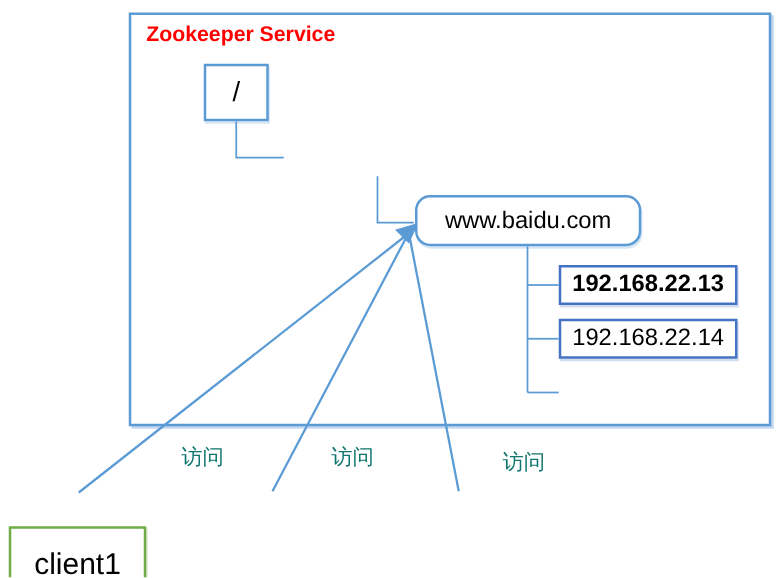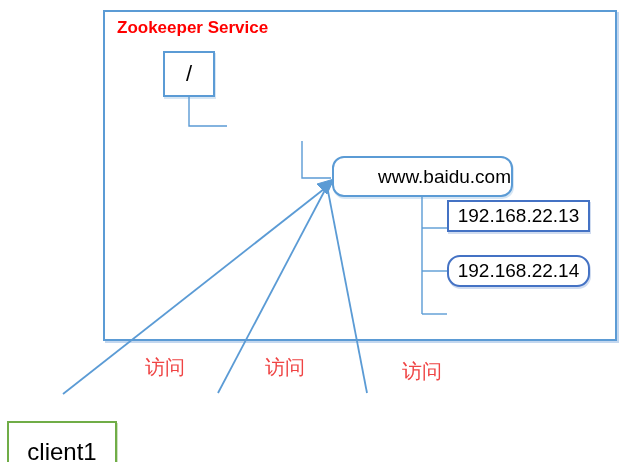--- a/index.html
+++ b/index.html
@@ -65,45 +65,44 @@
     border-radius: 10px;
     box-shadow: 1px 2px 0 rgba(91,155,213,0.25);
     font-size: 19px;
   }
   .node-domain {
     left: 332px; top: 156px; width: 181px; height: 41px;
     border: 2px solid #5B9BD5;
     border-radius: 12px;
     box-shadow: 1px 2px 0 rgba(91,155,213,0.25);
     font-size: 19px;
-    justify-content: flex-end;
   }
   .node-ip {
     left: 447px; width: 143px; height: 32px;
     border: 2px solid #4472C4;
     box-shadow: 1px 2px 0 rgba(68,114,196,0.25);
     font-size: 19px;
   }
-  .node-ip-1 { top: 200px; }
-  .node-ip-2 { top: 255px; border-radius: 13px; }
+  .node-ip-1 { top: 212px; font-weight: bold; }
+  .node-ip-2 { top: 255px; }
   .node-ip-3 { top: 298px; }
   .client-box {
     width: 110px; height: 62px;
     border: 2px solid #70AD47;
     box-shadow: 1px 2px 0 rgba(112,173,71,0.35);
     font-size: 24px;
     margin-top: 28px;
   }
   .client-1 { left: 7px;   top: 393px; }
   .client-2 { left: 160px; top: 392px; }
   .client-3 { left: 312px; top: 392px; }
   .access-label {
     position: absolute;
-    color: #ef4444;
-    font-size: 20px;
+    color: #0f766e;
+    font-size: 17px;
     white-space: nowrap;
   }
   .access-1 { left: 145px; top: 354px; }
   .access-2 { left: 265px; top: 354px; }
   .access-3 { left: 402px; top: 358px; }
 </style>
 </head>
 <body>
 
 <div class="canvas">

